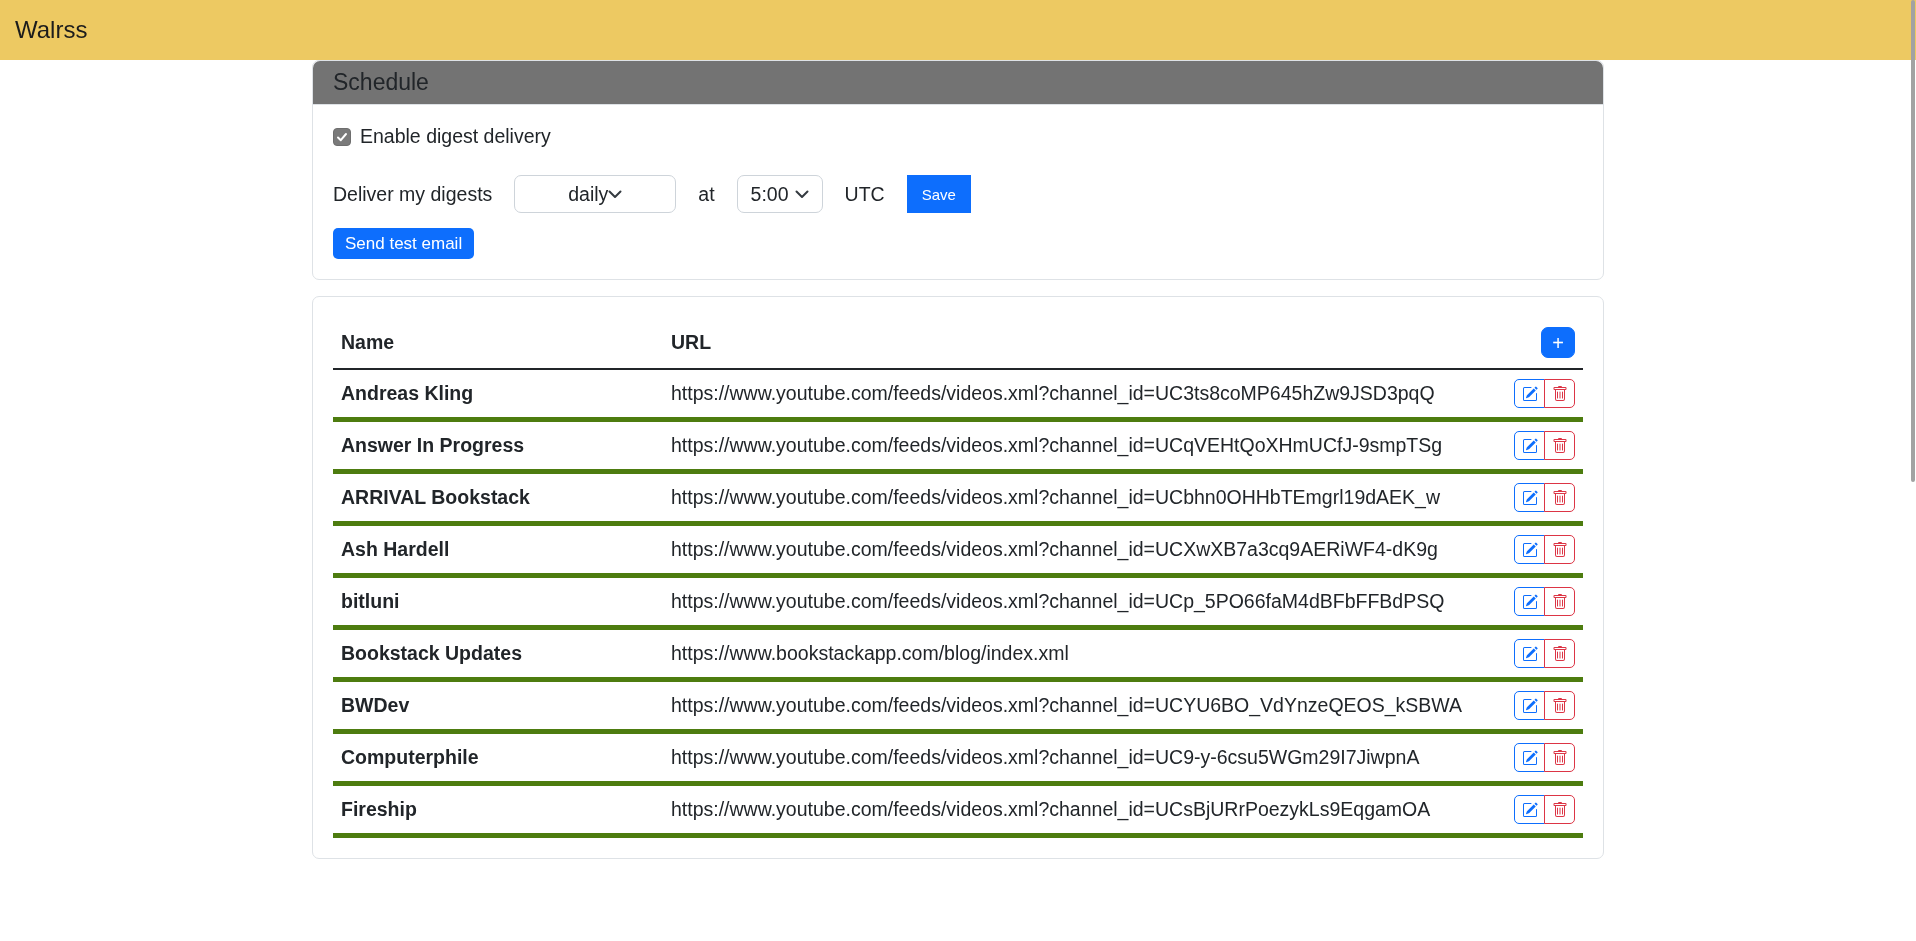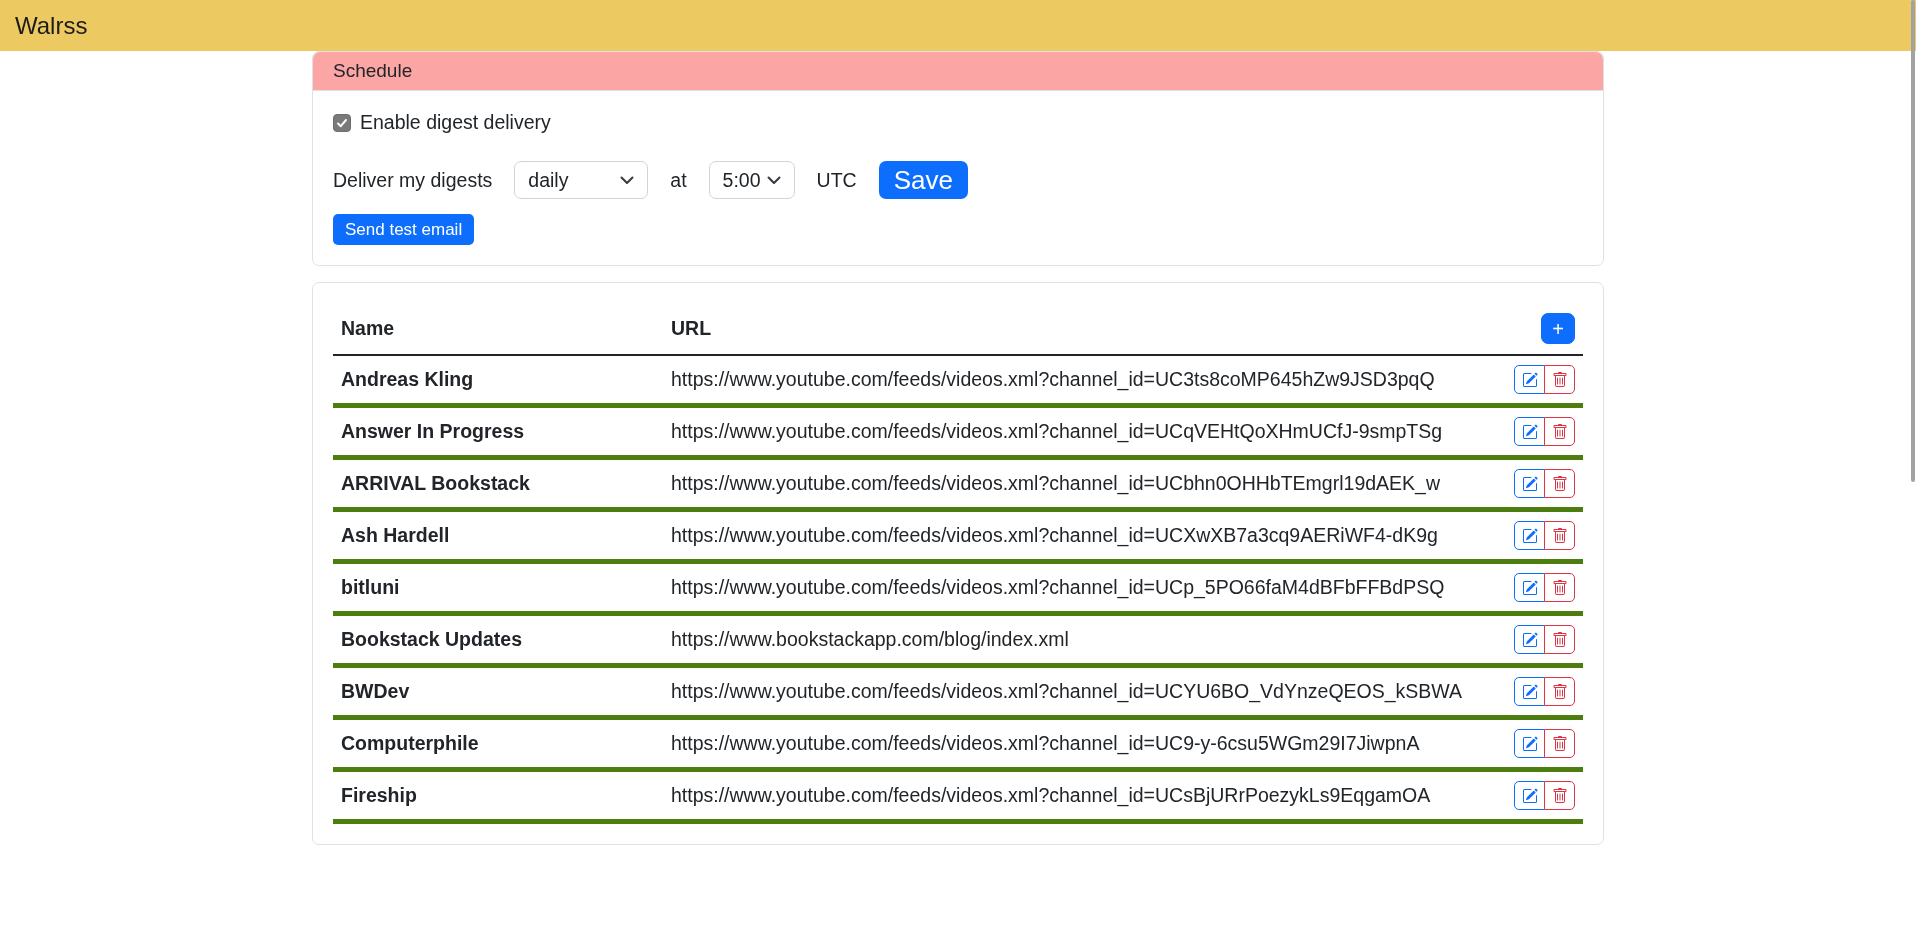--- a/index.html
+++ b/index.html
@@ -5,46 +5,46 @@
   * { box-sizing: border-box; margin: 0; padding: 0; }
   html, body { width: 1916px; height: 941px; overflow: hidden; }
   body {
     font-family: "Liberation Sans", "DejaVu Sans", sans-serif;
     font-size: 19.5px;
     color: #212529;
     background: #ffffff;
     position: relative;
   }
   .navbar {
-    height: 51px;
+    height: 60px;
     background: #edc962;
     display: flex;
     align-items: center;
     padding: 0 15px;
   }
   .brand { font-size: 24px; color: #1c1c1c; cursor: pointer; }
   .container { width: 1322px; margin: 0 auto; padding: 0 15px; }
   h1.page-title {
     font-size: 49px;
     font-weight: 500;
     margin: 17px 0 11px;
     color: #212529;
   }
   .card {
     border: 1px solid #dee2e6;
     border-radius: 7px;
     background: #fff;
     margin-bottom: 16px;
   }
   .card-header {
-    background: #fca5a5;
+    background: #737373;
     border-bottom: 1px solid #dee2e6;
     border-radius: 7px 7px 0 0;
     padding: 8px 20px;
-    font-size: 19px;
+    font-size: 23px;
   }
   .card-body { padding: 20px; }
 
   
   .form-check { display: flex; align-items: center; gap: 9px; margin-bottom: 27px; }
   .checkbox {
     width: 18px; height: 18px;
     background: #7a7a7a;
     border: 1px solid #6e6e6e;
     border-radius: 4px;
@@ -56,25 +56,25 @@
   .select {
     height: 38px;
     border: 1px solid #ced4da;
     border-radius: 7px;
     background: #fff;
     display: inline-flex; align-items: center; justify-content: space-between;
     padding: 0 13px;
     cursor: pointer;
     color: #212529;
   }
-  .select.freq { width: 134px; }
+  .select.freq { width: 162px; justify-content: center; }
   .select.time { width: 86px; }
   .btn {
-    border: none; border-radius: 7px;
-    font-size: 26px; font-family: inherit;
+    border: none; border-radius: 0;
+    font-size: 15px; font-family: inherit;
     display: inline-flex; align-items: center; justify-content: center;
     cursor: pointer;
   }
   .btn-primary { background: #0d6efd; color: #fff; }
   .save-btn { height: 38px; padding: 0 15px; }
   .send-test-btn { height: 31px; padding: 0 12px; font-size: 17px; border-radius: 5px; }
 
   
   table.feeds-table { width: 100%; border-collapse: collapse; }
   .feeds-table thead th {

